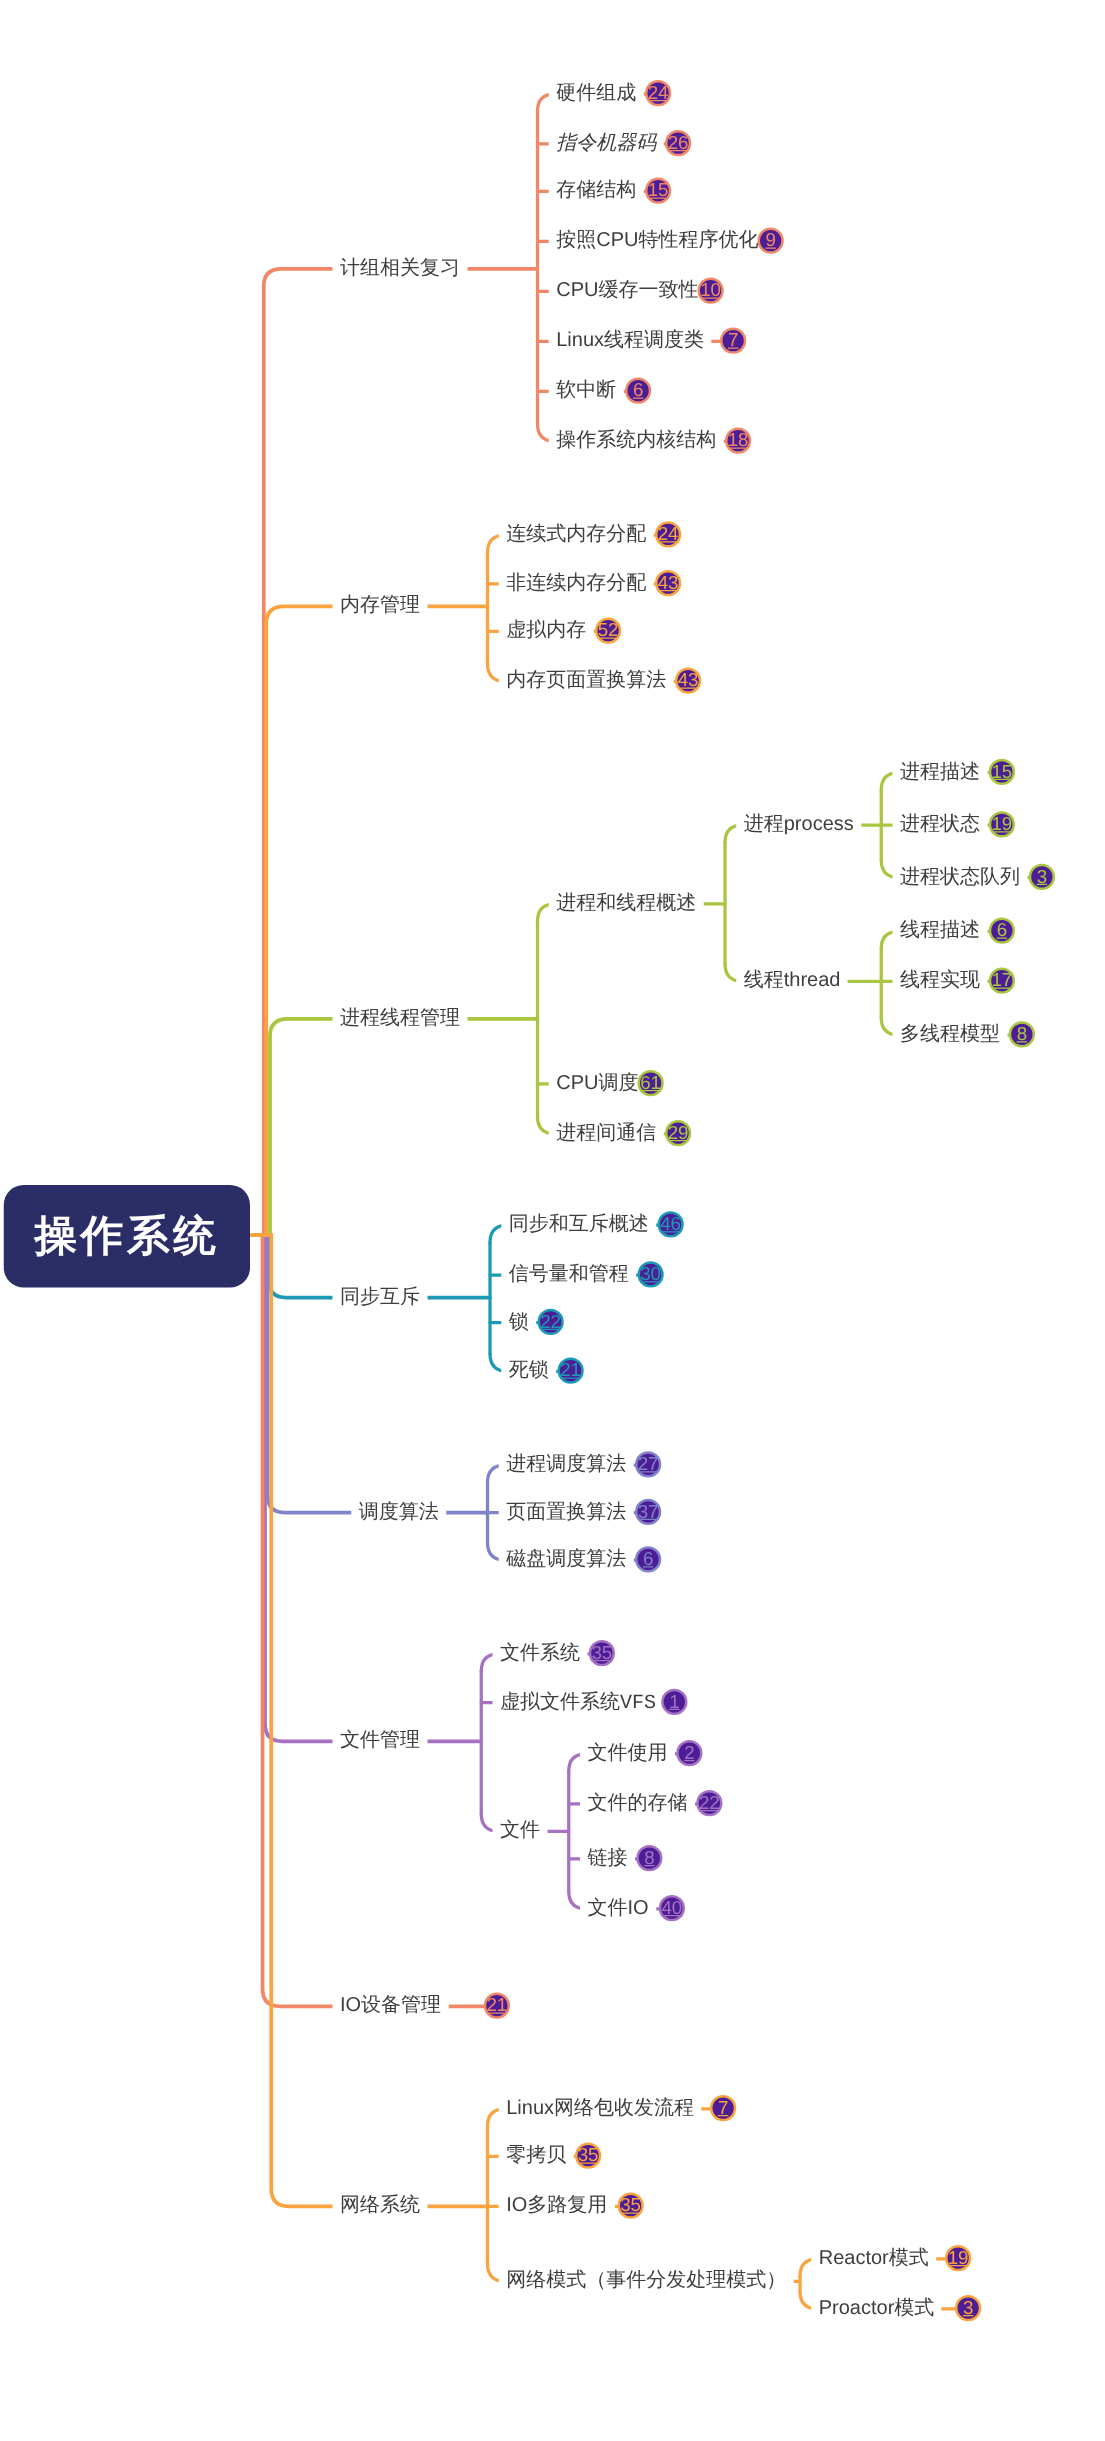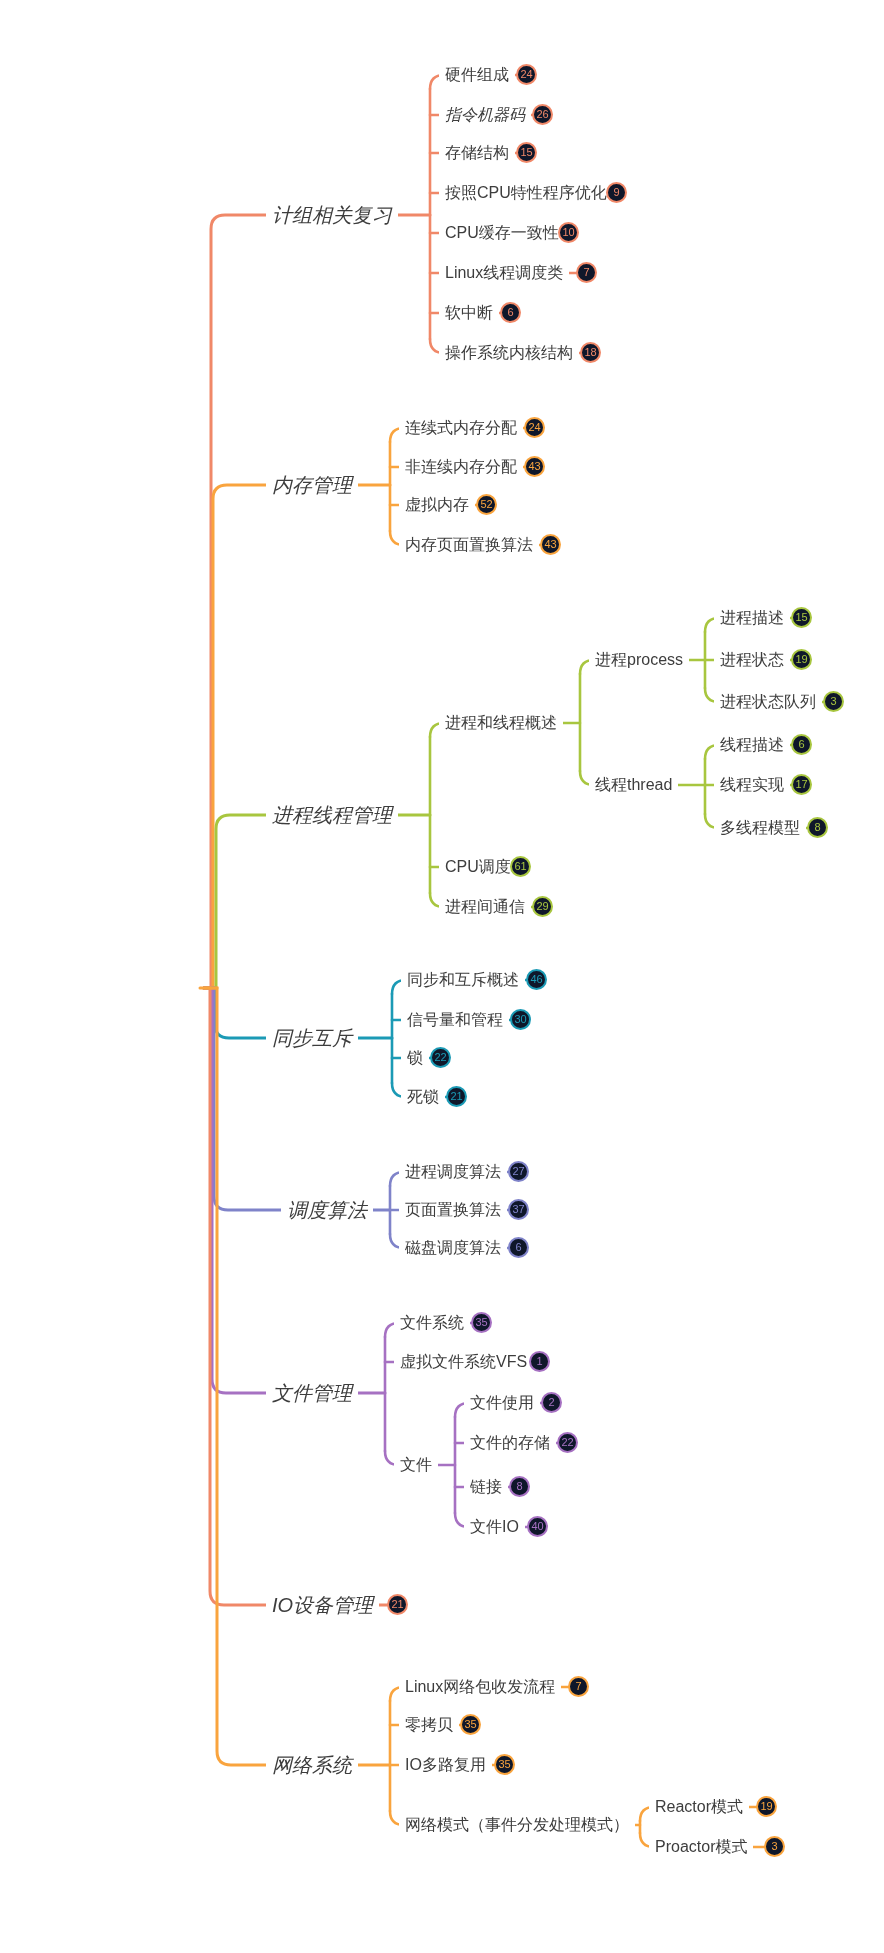--- a/index.html
+++ b/index.html
@@ -15,35 +15,35 @@
     position:absolute;
     background:#ffffff;
     padding:0 6px;
     white-space:nowrap;
     color:#3d3d3d;
     line-height:24px;
     height:24px;
     font-size:16px;
   }
   .lbl.big{
-    font-size:20px;
+    font-size:16px;
     line-height:30px;
     height:30px;
-    font-style:italic;
   }
   .badge{
     position:absolute;
     width:21px;height:21px;
     box-sizing:border-box;
     border-radius:50%;
-    background:#0f172a;
+    background:#4c1d95;
     border:2px solid #999;
     display:flex;align-items:center;justify-content:center;
-    font-size:11px;
+    font-size:15px;
     line-height:1;
+    text-decoration:underline;
   }
   #root-node{
     position:absolute;left:3px;top:948px;
     width:197px;height:82px;
     background:#2a2d66;
     border-radius:16px;
     color:#ffffff;
     font-size:34px;font-weight:700;letter-spacing:3px;
     display:flex;align-items:center;justify-content:center;
   }
@@ -111,20 +111,21 @@
       <path d="M 390 1701 V 1811" fill="none" stroke="#f9a43e" stroke-width="2.6" stroke-linecap="round"></path>
       <path d="M 390 1701 Q 390 1687 404 1687 H 579" fill="none" stroke="#f9a43e" stroke-width="2.6" stroke-linecap="round"></path>
       <path d="M 390 1725 H 471" fill="none" stroke="#f9a43e" stroke-width="2.6" stroke-linecap="round"></path>
       <path d="M 390 1765 H 505" fill="none" stroke="#f9a43e" stroke-width="2.6" stroke-linecap="round"></path>
       <path d="M 390 1811 Q 390 1825 404 1825 H 640" fill="none" stroke="#f9a43e" stroke-width="2.6" stroke-linecap="round"></path>
       <path d="M 640 1821 V 1833" fill="none" stroke="#f9a43e" stroke-width="2.6" stroke-linecap="round"></path>
       <path d="M 640 1821 Q 640 1807 654 1807 H 767" fill="none" stroke="#f9a43e" stroke-width="2.6" stroke-linecap="round"></path>
       <path d="M 640 1833 Q 640 1847 654 1847 H 775" fill="none" stroke="#f9a43e" stroke-width="2.6" stroke-linecap="round"></path>
       <path d="M 200 988 H 217" fill="none" stroke="#f9a43e" stroke-width="3" stroke-linecap="round"></path>
     </svg>
+  <div id="root-node">操作系统</div>
 <div class="lbl big" style="left: 266px; top: 200px;">计组相关复习</div>
     <div class="lbl" style="left: 439px; top: 63px;">硬件组成</div>
     <div class="badge" style="left: 516px; top: 64px; border-color: rgb(240, 136, 104); color: rgb(240, 136, 104);">24</div>
     <div class="lbl" style="left: 439px; top: 103px; font-style: italic;">指令机器码</div>
     <div class="badge" style="left: 532px; top: 104px; border-color: rgb(240, 136, 104); color: rgb(240, 136, 104);">26</div>
     <div class="lbl" style="left: 439px; top: 141px;">存储结构</div>
     <div class="badge" style="left: 516px; top: 142px; border-color: rgb(240, 136, 104); color: rgb(240, 136, 104);">15</div>
     <div class="lbl" style="left: 439px; top: 181px;">按照CPU特性程序优化</div>
     <div class="badge" style="left: 606px; top: 182px; border-color: rgb(240, 136, 104); color: rgb(240, 136, 104);">9</div>
     <div class="lbl" style="left: 439px; top: 221px;">CPU缓存一致性</div>
@@ -176,21 +177,21 @@
     <div class="lbl big" style="left: 266px; top: 1195px; margin-left: 15px;">调度算法</div>
     <div class="lbl" style="left: 399px; top: 1160px;">进程调度算法</div>
     <div class="badge" style="left: 508px; top: 1161px; border-color: rgb(127, 131, 201); color: rgb(127, 131, 201);">27</div>
     <div class="lbl" style="left: 399px; top: 1198px;">页面置换算法</div>
     <div class="badge" style="left: 508px; top: 1199px; border-color: rgb(127, 131, 201); color: rgb(127, 131, 201);">37</div>
     <div class="lbl" style="left: 399px; top: 1236px;">磁盘调度算法</div>
     <div class="badge" style="left: 508px; top: 1237px; border-color: rgb(127, 131, 201); color: rgb(127, 131, 201);">6</div>
     <div class="lbl big" style="left: 266px; top: 1378px;">文件管理</div>
     <div class="lbl" style="left: 394px; top: 1311px;">文件系统</div>
     <div class="badge" style="left: 471px; top: 1312px; border-color: rgb(166, 113, 194); color: rgb(166, 113, 194);">35</div>
-    <div class="lbl" style="left: 394px; top: 1350px;">虚拟文件系统VFS</div>
+    <div class="lbl" style="left: 394px; top: 1350px; font-family: Liberation Mono, monospace;">虚拟文件系统VFS</div>
     <div class="badge" style="left: 529px; top: 1351px; border-color: rgb(166, 113, 194); color: rgb(166, 113, 194);">1</div>
     <div class="lbl" style="left: 394px; top: 1453px;">文件</div>
     <div class="lbl" style="left: 464px; top: 1391px;">文件使用</div>
     <div class="badge" style="left: 541px; top: 1392px; border-color: rgb(166, 113, 194); color: rgb(166, 113, 194);">2</div>
     <div class="lbl" style="left: 464px; top: 1431px;">文件的存储</div>
     <div class="badge" style="left: 557px; top: 1432px; border-color: rgb(166, 113, 194); color: rgb(166, 113, 194);">22</div>
     <div class="lbl" style="left: 464px; top: 1475px;">链接</div>
     <div class="badge" style="left: 509px; top: 1476px; border-color: rgb(166, 113, 194); color: rgb(166, 113, 194);">8</div>
     <div class="lbl" style="left: 464px; top: 1515px;">文件IO</div>
     <div class="badge" style="left: 527px; top: 1516px; border-color: rgb(166, 113, 194); color: rgb(166, 113, 194);">40</div>

